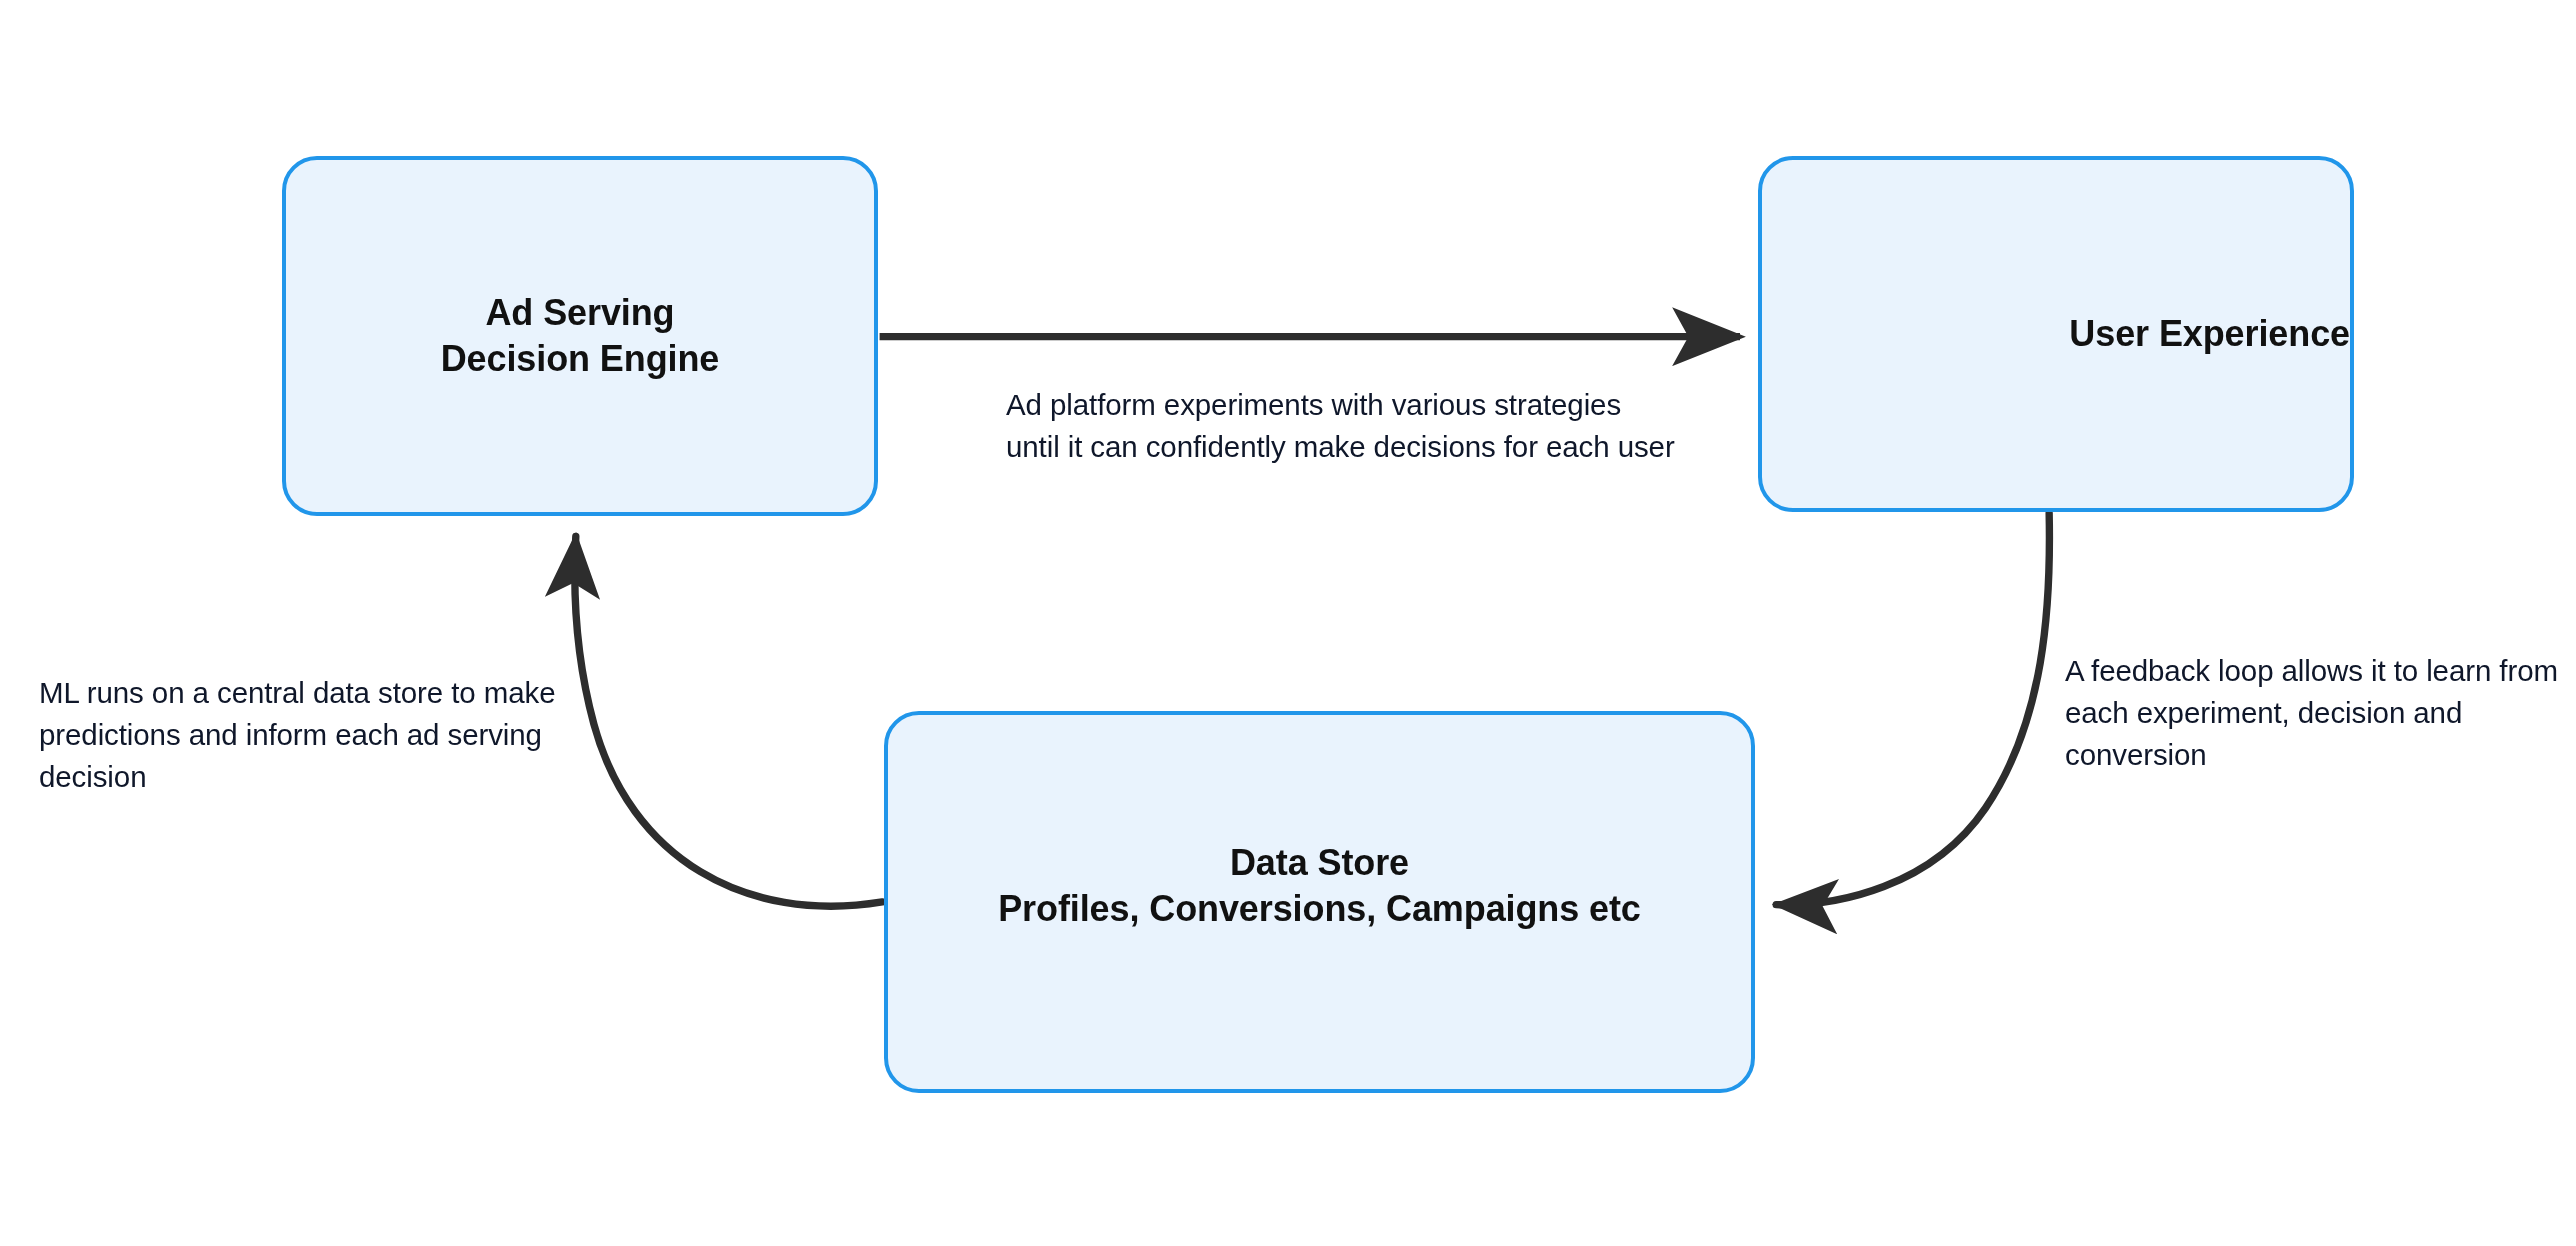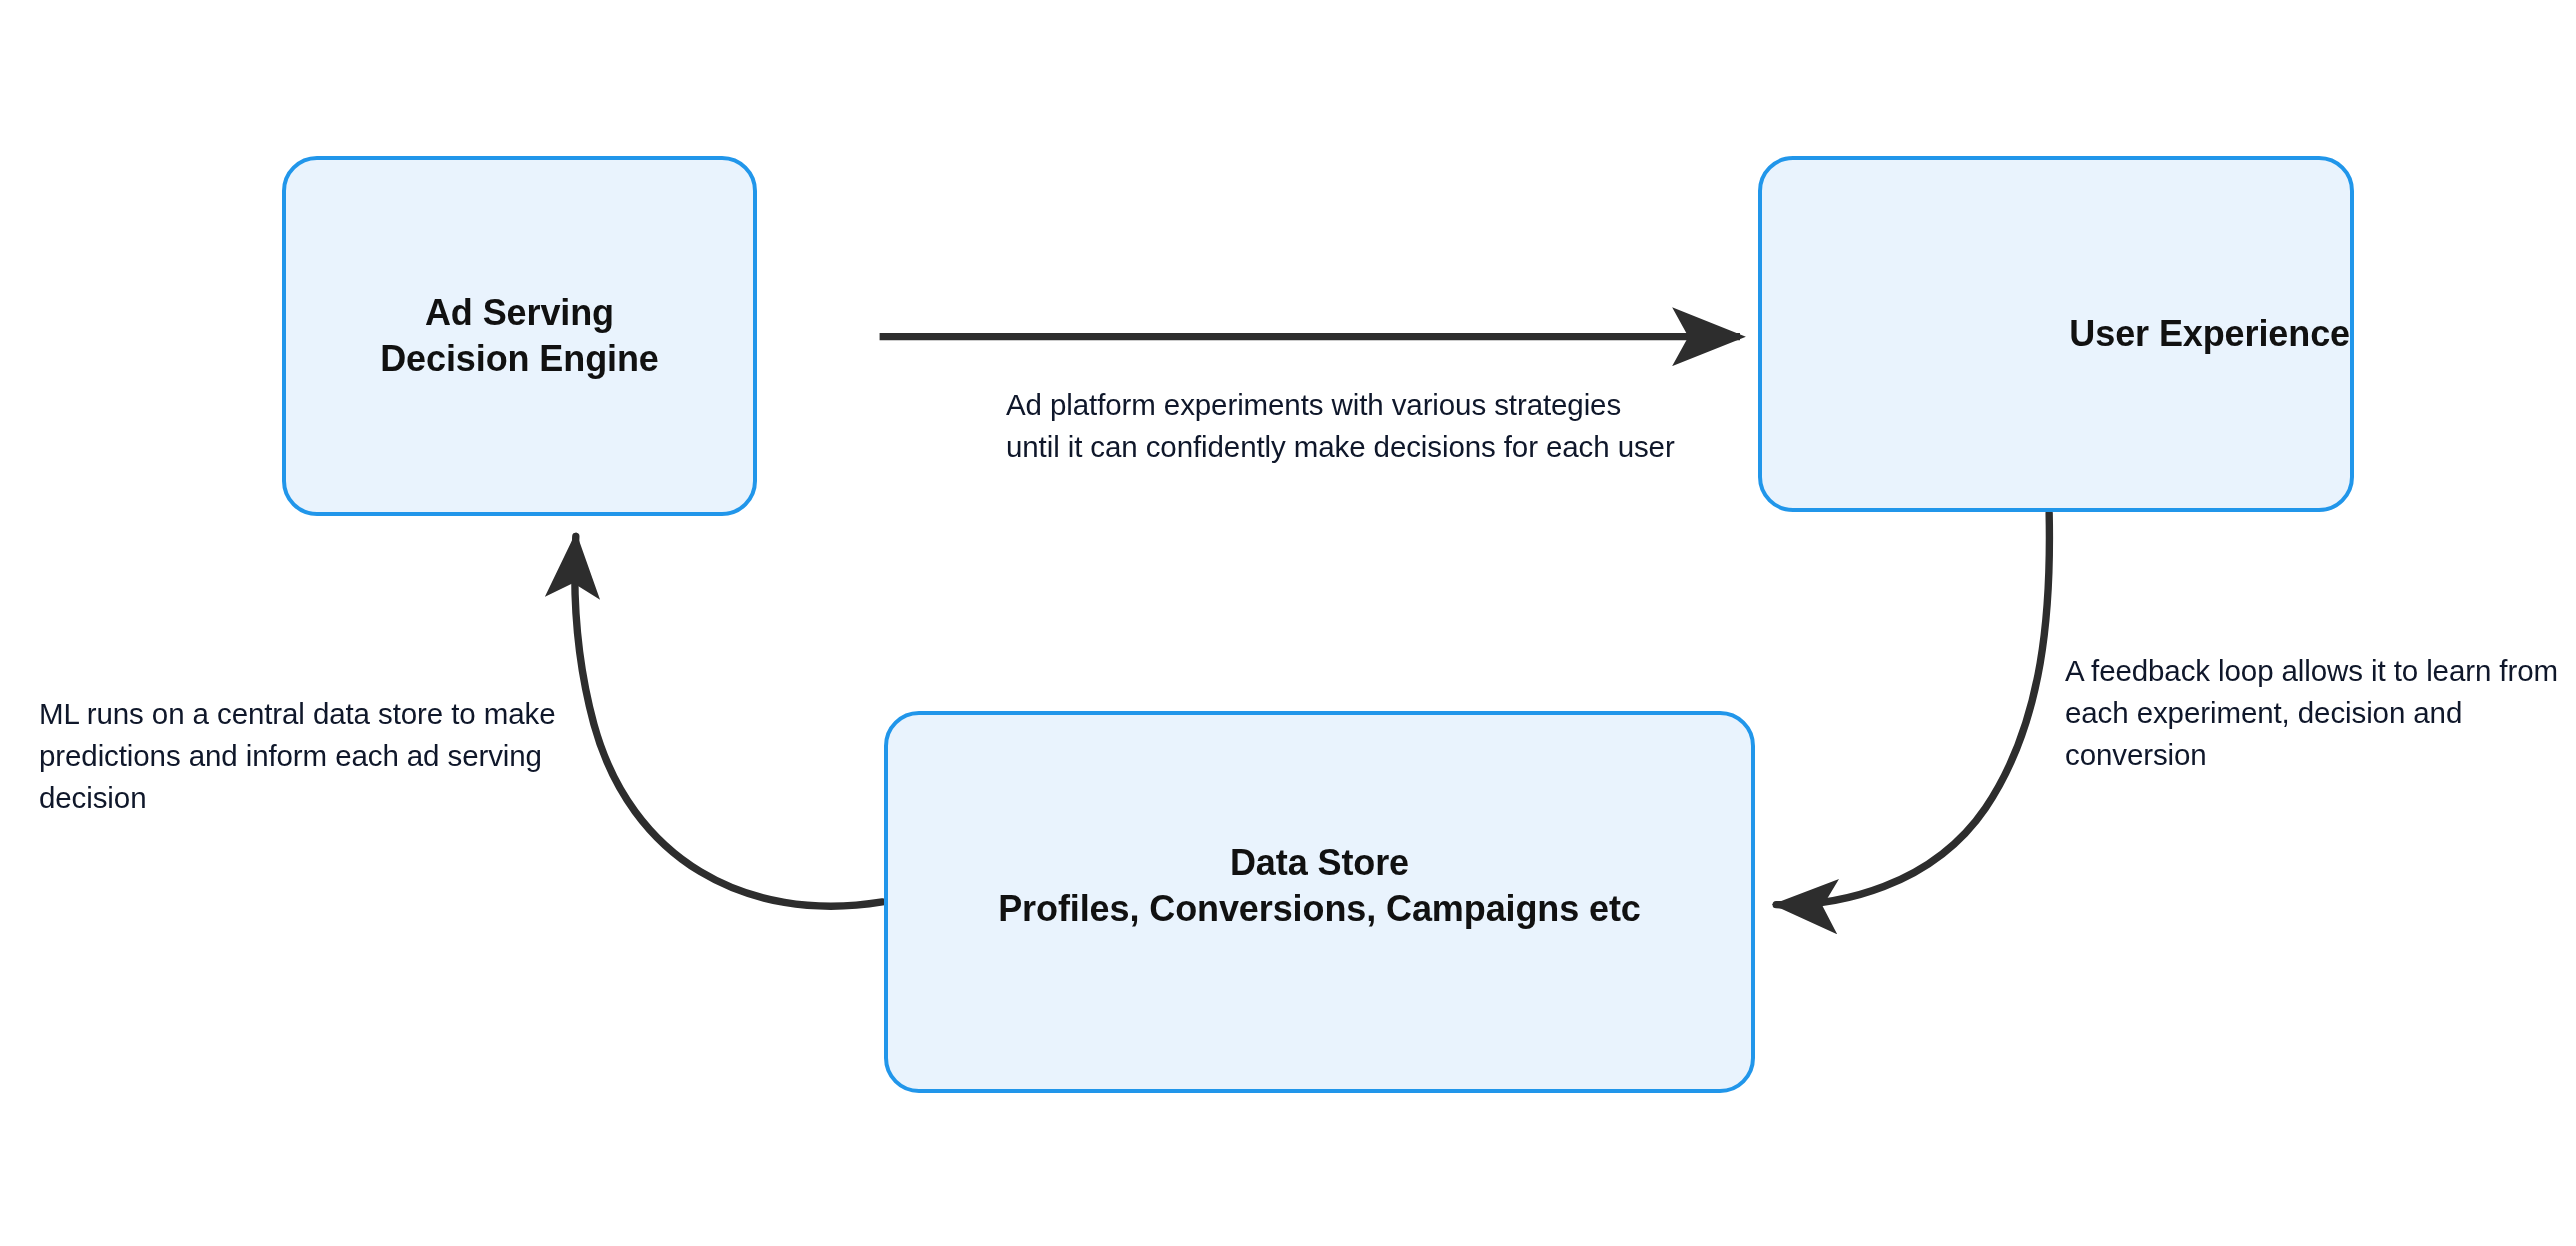--- a/index.html
+++ b/index.html
@@ -49,21 +49,21 @@
   }
   .node-stack {
     display: flex;
     flex-direction: column;
     align-items: center;
     justify-content: center;
   }
   #node-ad-serving {
     left: 282px;
     top: 156px;
-    width: 475px;
+    width: 596px;
     height: 360px;
   }
   #node-user-experience {
     left: 1758px;
     top: 156px;
     width: 596px;
     height: 356px;
     align-items: flex-end;
   }
   #node-data-store {
@@ -85,21 +85,21 @@
     white-space: pre-line;
     letter-spacing: -0.1px;
   }
   #annotation-experiments {
     left: 1006px;
     top: 384px;
     width: 671px;
   }
   #annotation-ml-runs {
     left: 39px;
-    top: 693px;
+    top: 672px;
     width: 537px;
   }
   #annotation-feedback {
     left: 2065px;
     top: 650px;
     width: 496px;
   }
 </style>
 </head>
 <body>

